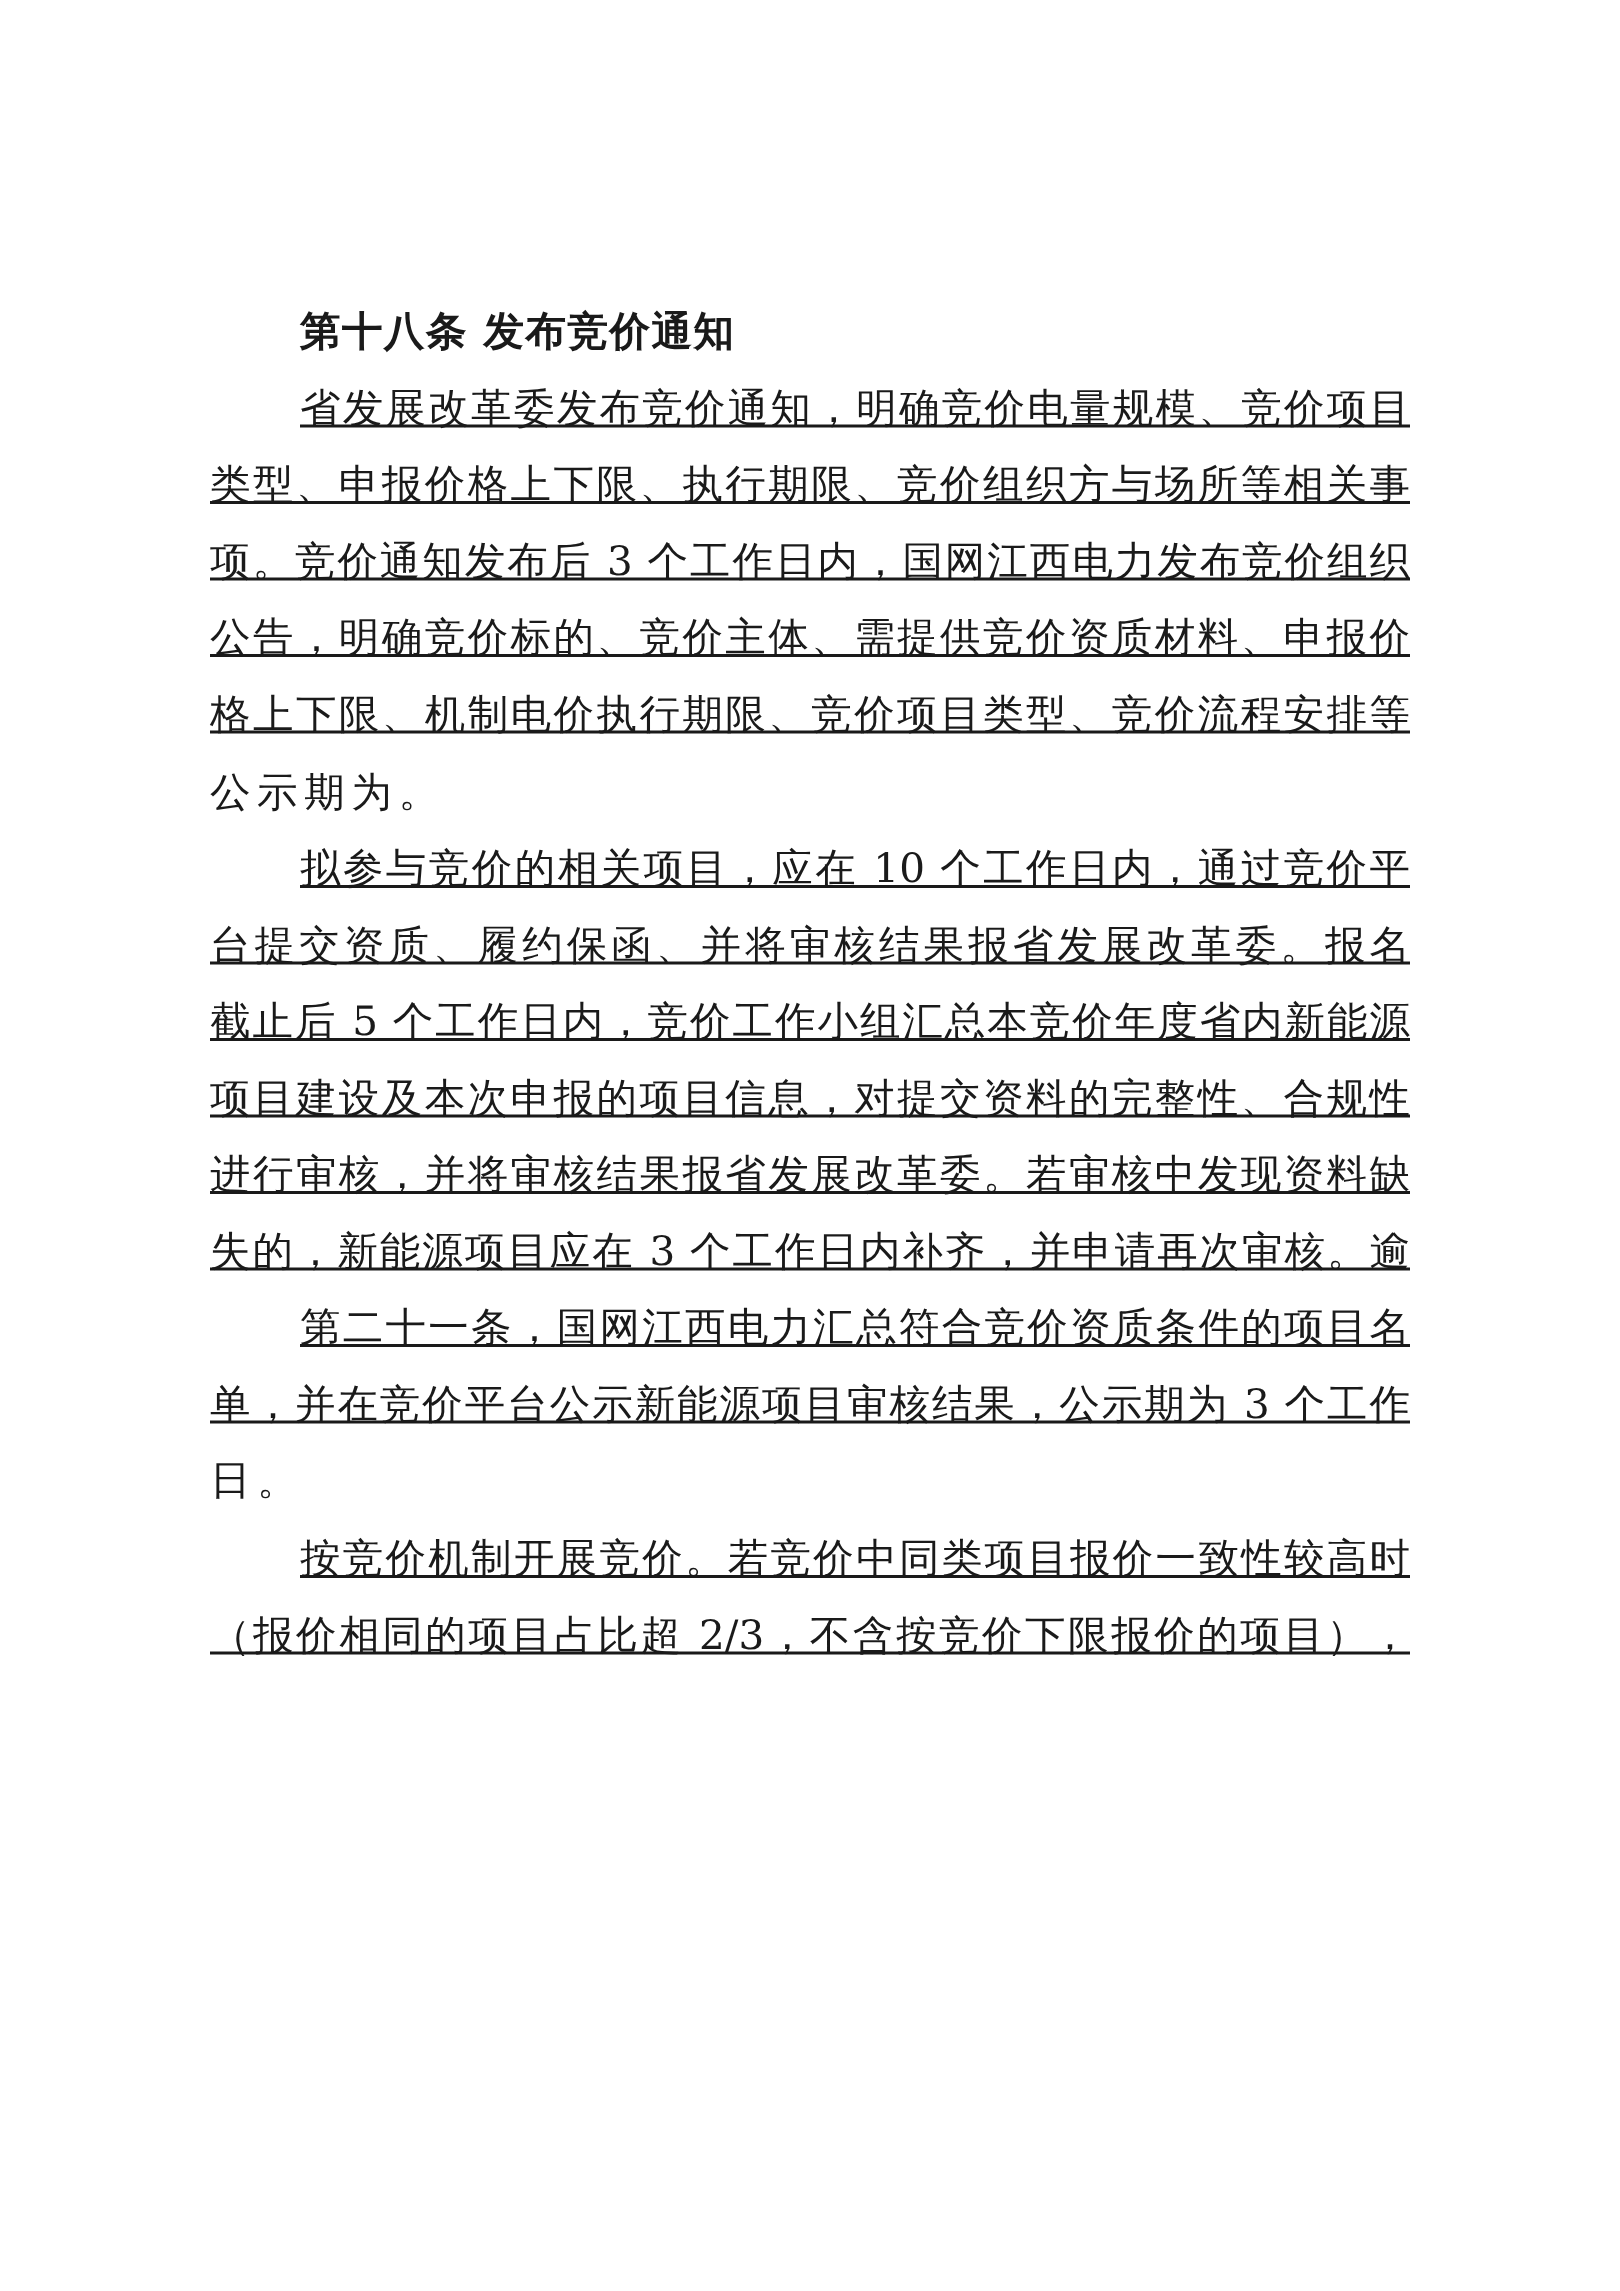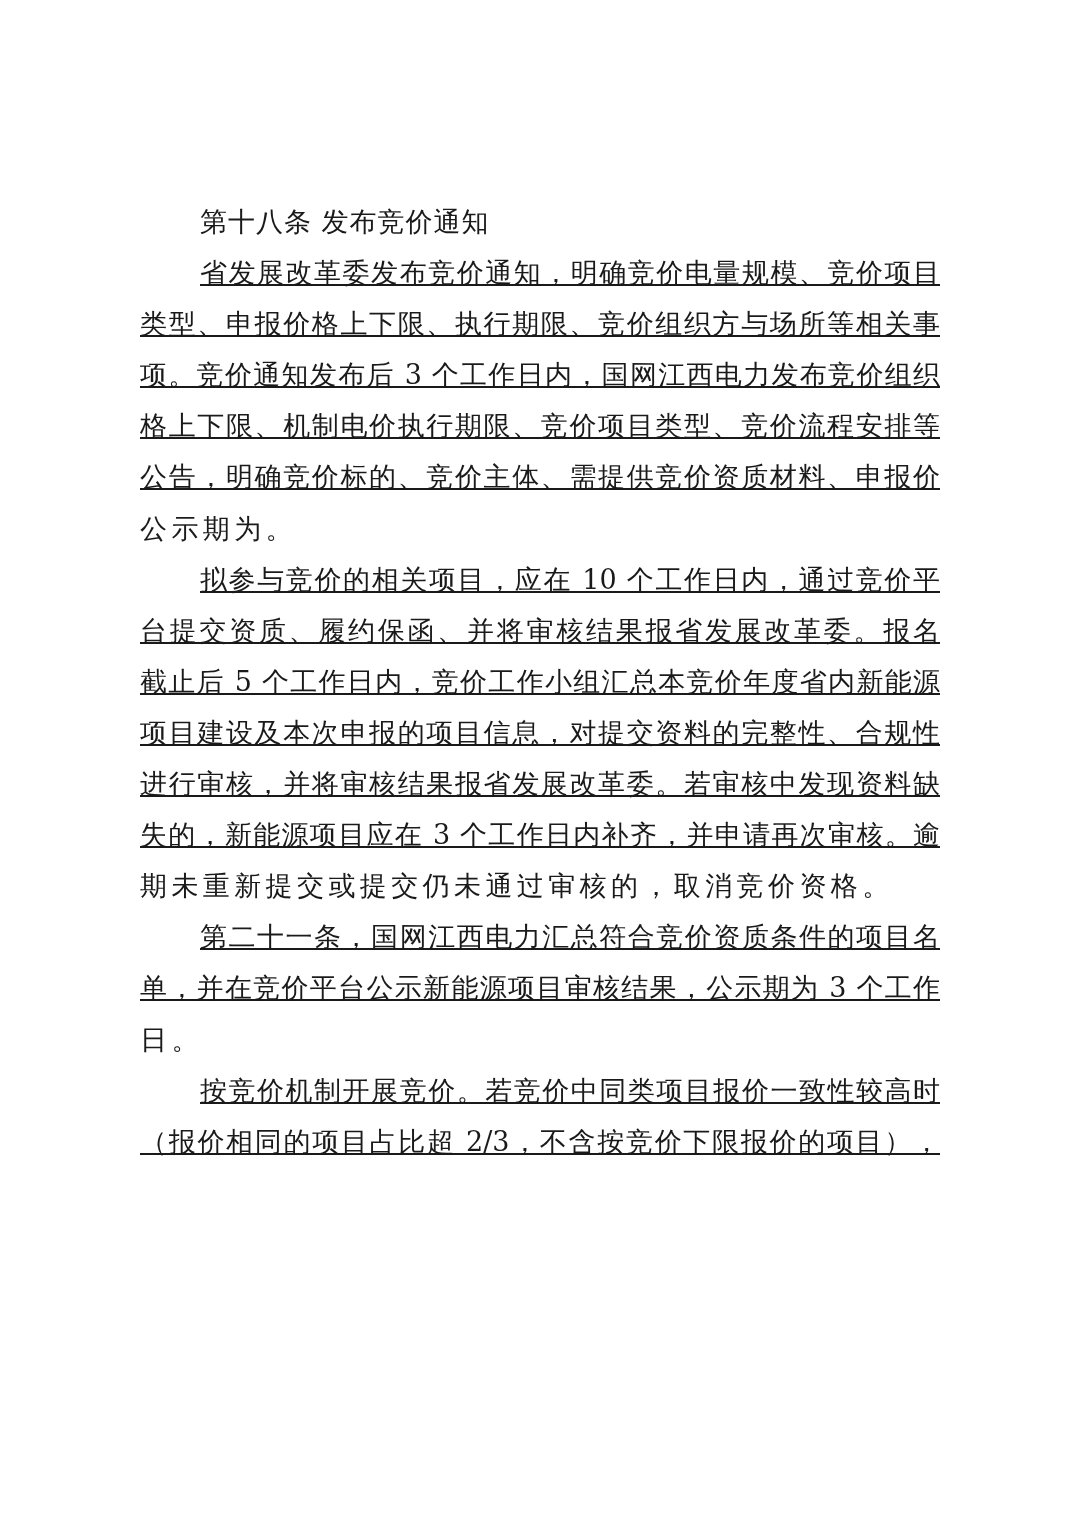--- a/index.html
+++ b/index.html
@@ -32,45 +32,45 @@
       padding-left: 60px;
     }
     .line.justify {
       text-align: justify;
       text-align-last: justify;
       letter-spacing: 0;
       text-decoration: underline;
     }
     .heading {
       letter-spacing: 1px;
+      font-weight: bold;
     }
   </style>
 </head>
 <body>
 
 <div class="page">
 
   <div>
     <div class="line indent heading">第十八条 发布竞价通知</div>
     <div class="line indent justify">省发展改革委发布竞价通知，明确竞价电量规模、竞价项目</div>
     <div class="line justify">类型、申报价格上下限、执行期限、竞价组织方与场所等相关事</div>
     <div class="line justify">项。竞价通知发布后 3 个工作日内，国网江西电力发布竞价组织</div>
+    <div class="line justify">公告，明确竞价标的、竞价主体、需提供竞价资质材料、申报价</div>
     <div class="line justify">格上下限、机制电价执行期限、竞价项目类型、竞价流程安排等</div>
-    <div class="line justify">公告，明确竞价标的、竞价主体、需提供竞价资质材料、申报价</div>
     <div class="line">公示期为。</div>
   </div>
 
   <div>
     <div class="line indent justify">拟参与竞价的相关项目，应在 10 个工作日内，通过竞价平</div>
     <div class="line justify">台提交资质、履约保函、并将审核结果报省发展改革委。报名</div>
     <div class="line justify">截止后 5 个工作日内，竞价工作小组汇总本竞价年度省内新能源</div>
     <div class="line justify">项目建设及本次申报的项目信息，对提交资料的完整性、合规性</div>
     <div class="line justify">进行审核，并将审核结果报省发展改革委。若审核中发现资料缺</div>
     <div class="line justify">失的，新能源项目应在 3 个工作日内补齐，并申请再次审核。逾</div>
-    <div class="line">期未重新提交或提交仍未通过审核的，取消竞价资格。</div>
   </div>
 
   <div>
     <div class="line indent justify">第二十一条，国网江西电力汇总符合竞价资质条件的项目名</div>
     <div class="line justify">单，并在竞价平台公示新能源项目审核结果，公示期为 3 个工作</div>
     <div class="line">日。</div>
   </div>
 
   <div>
     <div class="line indent justify">按竞价机制开展竞价。若竞价中同类项目报价一致性较高时</div>

